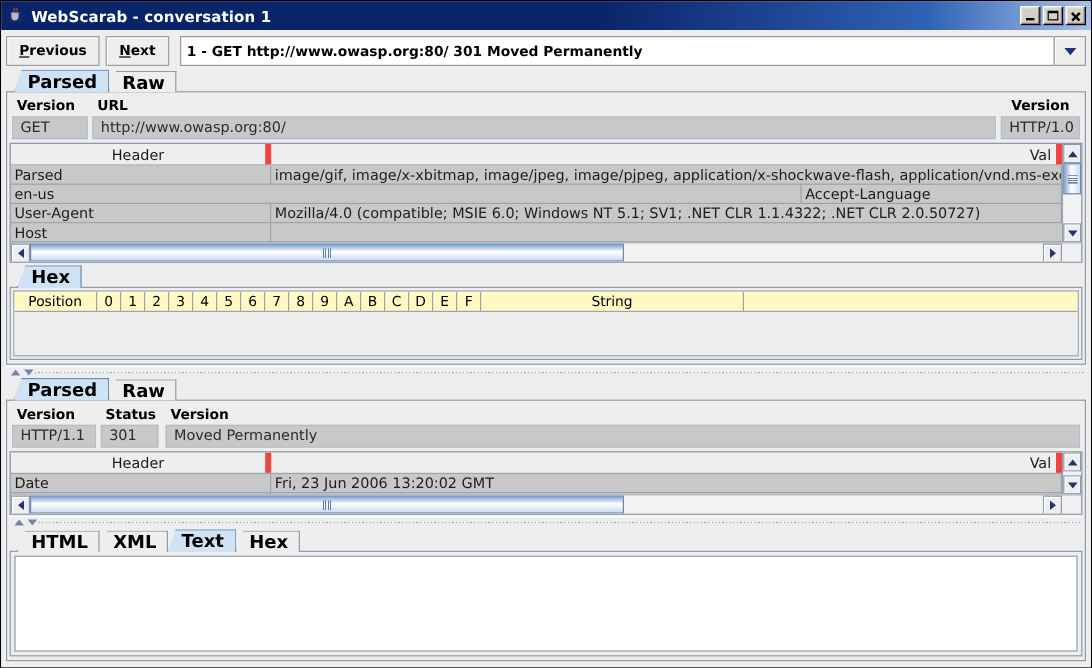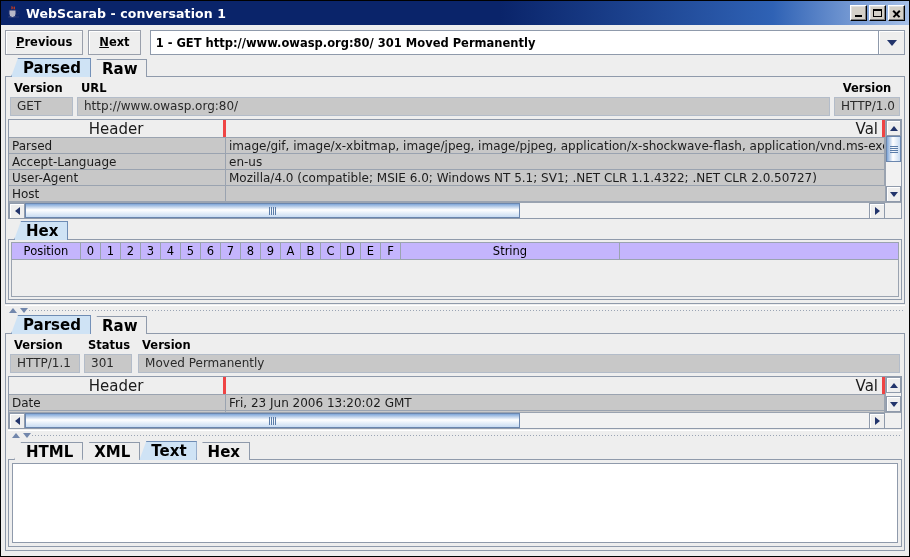--- a/index.html
+++ b/index.html
@@ -190,22 +190,22 @@
   }
   .tbl-main{flex:1 1 auto;display:flex;min-height:0;overflow:hidden;}
   .tbl-cols{flex:1 1 auto;min-width:0;display:flex;flex-direction:column;overflow:hidden;}
   .thead{
     display:flex;flex:0 0 17px;height:17px;
     background:#eeeeee;
     border-bottom:1px solid #9aa3b0;
   }
   .th{
     display:flex;align-items:center;justify-content:center;
-    font-size:15px;color:#1a1a1a;
-    border-right:3px solid #ef4444;
+    font-size:12px;color:#1a1a1a;
+    border-right:5px solid #ef4444;
     box-sizing:border-box;
     overflow:hidden;white-space:nowrap;
   }
   .th.c1{flex:0 0 217px;}
   .th.c2{flex:1 1 auto;justify-content:flex-end;padding-right:4px;}
   .trows{flex:1 1 auto;min-height:0;overflow:hidden;background:#c8c8c8;}
   .tr{display:flex;height:16px;border-bottom:1px solid #9aa3b0;box-sizing:border-box;}
   .td{
     font-size:12px;color:#1c1c1c;
     padding:0 2px 0 3px;
@@ -275,21 +275,21 @@
     display:flex;flex-direction:column;
   }
   .hextable{
     flex:1 1 auto;min-height:0;
     border:1px solid #9aa3b0;
     background:#eeeeee;
     box-sizing:border-box;
     display:flex;flex-direction:column;
     overflow:hidden;
   }
-  .hex-head{display:flex;flex:0 0 16px;height:16px;border-bottom:1px solid #9aa3b0;background:#c4b5fd;}
+  .hex-head{display:flex;flex:0 0 16px;height:16px;border-bottom:1px solid #9aa3b0;background:#fef9c3;}
   .hx{
     display:flex;align-items:center;justify-content:center;
     font-size:11.5px;border-right:1px solid #9aa3b0;
     box-sizing:border-box;overflow:hidden;
   }
   .hx.pos{flex:0 0 69px;}
   .hx.byte{flex:0 0 20px;}
   .hx.str{flex:0 0 219px;}
   .hx.pad{flex:1 1 auto;border-right:none;}
   .hex-rows{flex:1 1 auto;background:#eeeeee;}
@@ -396,22 +396,22 @@
                 <div class="thead">
                   <div class="th c1">Header</div>
                   <div class="th c2">Val</div>
                 </div>
                 <div class="trows hidden-overflow">
                   <div class="tr">
                     <div class="td c1">Parsed</div>
                     <div class="td c2">image/gif, image/x-xbitmap, image/jpeg, image/pjpeg, application/x-shockwave-flash, application/vnd.ms-excel, application</div>
                   </div>
                   <div class="tr">
+                    <div class="td c2">en-us</div>
                     <div class="td c1">Accept-Language</div>
-                    <div class="td c2">en-us</div>
                   </div>
                   <div class="tr">
                     <div class="td c1">User-Agent</div>
                     <div class="td c2">Mozilla/4.0 (compatible; MSIE 6.0; Windows NT 5.1; SV1; .NET CLR 1.1.4322; .NET CLR 2.0.50727)</div>
                   </div>
                   <div class="tr">
                     <div class="td c1">Host</div>
                   </div>
                 </div>
               </div>

